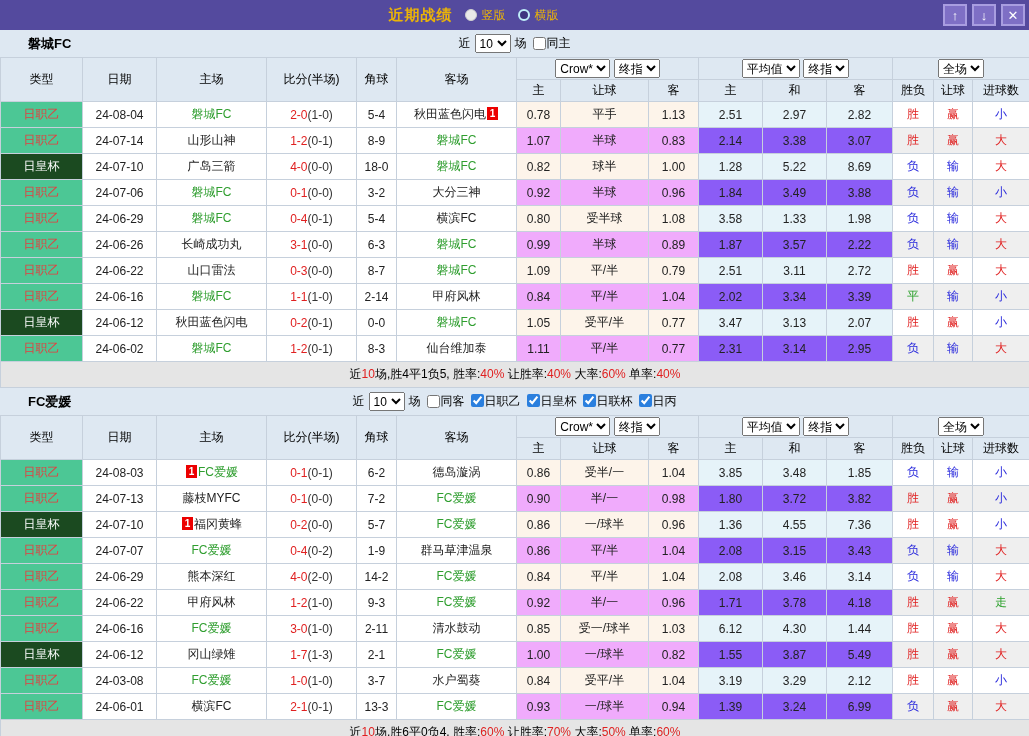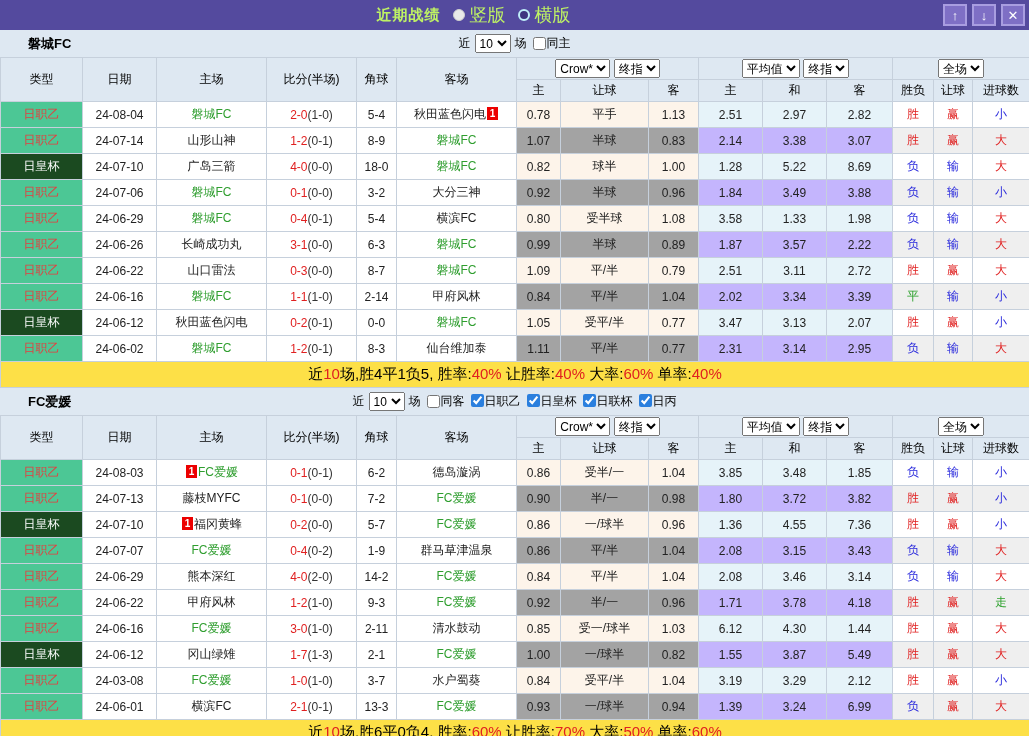--- a/index.html
+++ b/index.html
@@ -1,22 +1,22 @@
 <!DOCTYPE html>
 <html><head>
 <meta charset="utf-8">
 <style>
   * { box-sizing: border-box; }
   body { margin:0; width:1029px; background:#fff; font-family:"Liberation Sans","DejaVu Sans",sans-serif; }
 
   
   .titlebar { height:30px; background:#544a9e; display:flex; align-items:center; padding:0 4px; }
-  .title-center { flex:1; display:flex; justify-content:center; align-items:center; gap:12px; color:#bef264; }
+  .title-center { flex:1; display:flex; justify-content:center; align-items:center; gap:12px; color:#eab308; }
   .title-text { font-weight:bold; font-size:15px; letter-spacing:1px; }
-  .radio-label { display:inline-flex; align-items:center; gap:5px; font-size:18px; cursor:pointer; }
+  .radio-label { display:inline-flex; align-items:center; gap:5px; font-size:12px; cursor:pointer; }
   .radio { width:12px; height:12px; border-radius:50%; display:inline-block; }
   .radio.sel { background:#e9e9e9; border:1px solid #cfcfcf; }
   .radio.unsel { background:#3d3480; border:2px solid #bfeef9; }
   .win-btns { display:flex; gap:5px; }
   .wbtn { width:24px; height:22px; background:#7e6fc5; border:2px solid #a89de0; color:#fff;
           font-size:13px; font-weight:bold; display:flex; align-items:center; justify-content:center;
           cursor:pointer; line-height:1; }
 
   
   .filterbar { height:27px; background:#dee8f2; display:flex; align-items:center; font-size:12px; color:#000; position:relative; }
@@ -26,33 +26,33 @@
   .filter-controls input[type=checkbox] { width:13px; height:13px; margin:0 1px 0 6px; accent-color:#2a7fde; vertical-align:-2px; }
 
   
   table { border-collapse:collapse; table-layout:fixed; width:1029px; font-size:12px; }
   th, td { border:1px solid #c6d0dc; text-align:center; padding:0; white-space:nowrap; overflow:hidden; }
   thead th { background:#dee8f2; font-weight:normal; height:22px; color:#000; }
   thead select { font-size:12px; height:19px; }
   tbody td { height:26px; background:#fff; color:#222; }
   td.co { background:#fdf4ea; }
   td.ca { background:#e6f3f9; }
-  tr.even td.co { background:#a3a3a3; }
-  tr.even td.ca { background:#c4b5fd; }
+  tr.even td.co { background:#f0abfc; }
+  tr.even td.ca { background:#8b5cf6; }
   tr.even td.cr { background:#efefef; }
   td.type-l { background:#4cc795; color:#e24040; }
   td.type-c { background:#1b4a20; color:#ffffff; }
   .t-red { color:#e02020; }
   .t-blue { color:#2828dc; }
   .t-green { color:#2aa02a; }
   .team-green { color:#2f9e2f; }
   .ht-score { color:#333; }
   .badge { display:inline-block; background:#ec0000; color:#fff; font-size:10px; font-weight:bold;
            width:11px; height:13px; line-height:13px; margin:0 1px; vertical-align:1px; }
-  td.summary-cell { height:26px; font-size:15px; background:#fde047; }
+  td.summary-cell { height:26px; font-size:12px; background:#e5e5e5; }
 </style>
 </head>
 <body>
 
 <div>
 
   <div class="titlebar">
     <div class="title-center">
       <span class="title-text">近期战绩</span>
       <span class="radio-label">

